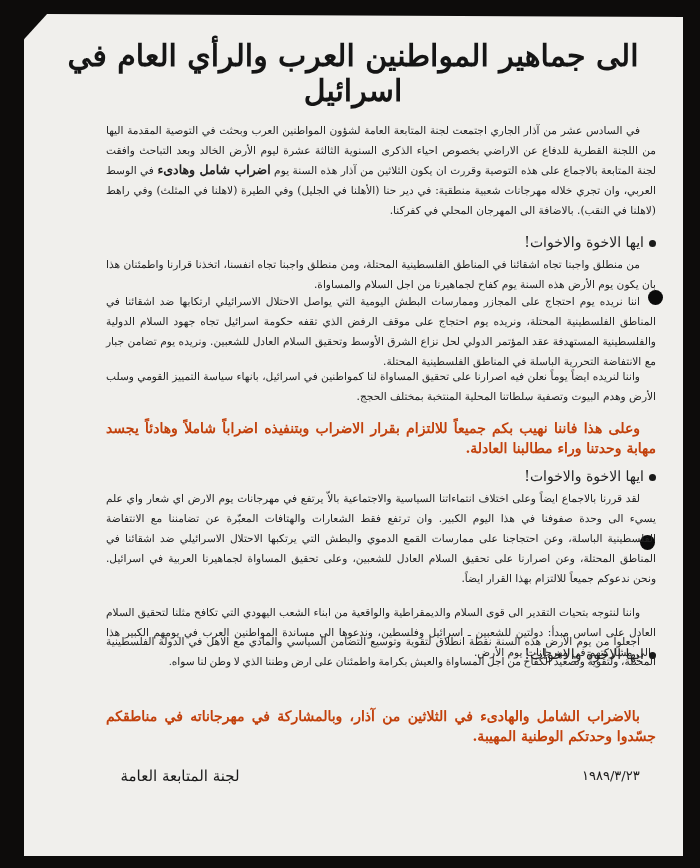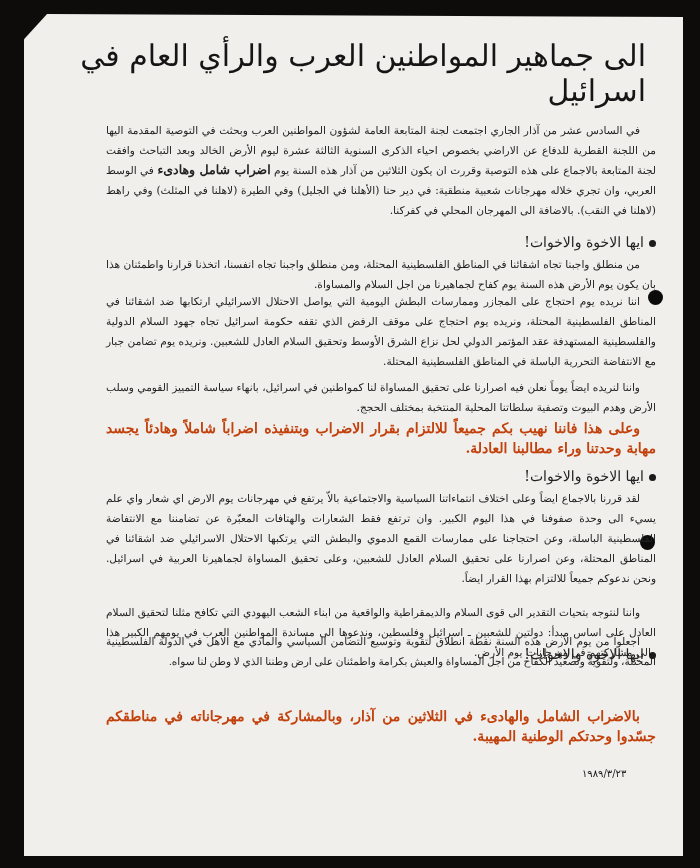--- a/index.html
+++ b/index.html
@@ -10,61 +10,62 @@
   .paper {
     position:absolute; left:24px; top:14px; width:659px; height:842px;
     background:#f0efec;
     clip-path: polygon(3.5% 0%, 100% 3px, 100% 100%, 0% 100%, 0% 3%);
     box-shadow: 0 0 2px rgba(0,0,0,0.4);
   }
   .hole {
     position:absolute; width:15px; height:15px; border-radius:50%; background:#0b0b0b;
   }
   .title {
-    position:absolute; top:38px; left:60px; width:586px; direction:rtl;
-    font-size:30px; font-weight:normal; color:#151515; letter-spacing:0.5px;
+    position:absolute; top:38px; left:60px; width:586px; text-align:center; direction:rtl;
+    font-size:30px; font-weight:bold; color:#151515; letter-spacing:0.5px;
   }
   .p { position:absolute; right:44px; width:550px; direction:rtl; font-size:10.6px; line-height:20px; color:#222; text-align:justify; }
   .p.indent { text-indent:16px; }
   .heading { position:absolute; right:44px; width:550px; direction:rtl; font-size:14px; line-height:21px; color:#222; }
   .bullet { display:inline-block; width:7px; height:7px; border-radius:50%; background:#1a1a1a; margin-left:5px; vertical-align:middle; }
   .bold { position:absolute; right:44px; width:550px; direction:rtl; font-size:14px; font-weight:bold; line-height:20px; color:#c2410c; text-align:justify; }
   .sig { position:absolute; direction:rtl; text-align:center; font-size:15px; line-height:24px; color:#1a1a1a; }
-  .date { position:absolute; direction:ltr; font-size:10px; color:#1a1a1a; font-family:"DejaVu Sans", sans-serif; }
+  .date { position:absolute; direction:ltr; font-size:13px; color:#1a1a1a; font-family:"DejaVu Sans", sans-serif; }
   .strong-inline { font-weight:bold; font-size:12.5px; }
 </style>
 </head>
 <body>
 
 <div class="paper"></div>
 <div class="hole" style="left:648px; top:290px;"></div>
 <div class="hole" style="left:640px; top:535px;"></div>
 
 <div class="title">الى جماهير المواطنين العرب والرأي العام في اسرائيل</div>
 
 <div class="p indent" style="top:120px;">
   <span>في السادس عشر من آذار الجاري اجتمعت لجنة المتابعة العامة لشؤون المواطنين العرب وبحثت في التوصية المقدمة اليها من اللجنة القطرية للدفاع عن الاراضي بخصوص احياء الذكرى السنوية الثالثة عشرة ليوم الأرض الخالد وبعد التباحث وافقت لجنة المتابعة بالاجماع على هذه التوصية وقررت ان يكون الثلاثين من آذار هذه السنة يوم </span><span class="strong-inline">اضراب شامل وهادىء</span><span> في الوسط العربي، وان تجري خلاله مهرجانات شعبية منطقية: في دير حنا (الأهلنا في الجليل) وفي الطيرة (لاهلنا في المثلث) وفي راهط (لاهلنا في النقب). بالاضافة الى المهرجان المحلي في كفركنا.</span>
 </div>
 
 <div class="heading" style="top:232px;">
   <span class="bullet"></span><span>ايها الاخوة والاخوات!</span>
 </div>
 <div class="p indent" style="top:254px;">من منطلق واجبنا تجاه اشقائنا في المناطق الفلسطينية المحتلة، ومن منطلق واجبنا تجاه انفسنا، اتخذنا قرارنا واطمئنان هذا بان يكون يوم الأرض هذه السنة يوم كفاح لجماهيرنا من اجل السلام والمساواة.</div>
 <div class="p indent" style="top:291px;">اننا نريده يوم احتجاج على المجازر وممارسات البطش اليومية التي يواصل الاحتلال الاسرائيلي ارتكابها ضد اشقائنا في المناطق الفلسطينية المحتلة، ونريده يوم احتجاج على موقف الرفض الذي تقفه حكومة اسرائيل تجاه جهود السلام الدولية والفلسطينية المستهدفة عقد المؤتمر الدولي لحل نزاع الشرق الأوسط وتحقيق السلام العادل للشعبين. ونريده يوم تضامن جبار مع الانتفاضة التحررية الباسلة في المناطق الفلسطينية المحتلة.</div>
-<div class="p indent" style="top:377px;">واننا لنريده ايضاً يوماً نعلن فيه اصرارنا على تحقيق المساواة لنا كمواطنين في اسرائيل، بانهاء سياسة التمييز القومي وسلب الأرض وهدم البيوت وتصفية سلطاتنا المحلية المنتخبة بمختلف الحجج.</div>
+<div class="p indent" style="top:366px;">واننا لنريده ايضاً يوماً نعلن فيه اصرارنا على تحقيق المساواة لنا كمواطنين في اسرائيل، بانهاء سياسة التمييز القومي وسلب الأرض وهدم البيوت وتصفية سلطاتنا المحلية المنتخبة بمختلف الحجج.</div>
 <div class="bold" style="top:418px; text-indent:16px;">وعلى هذا فاننا نهيب بكم جميعاً للالتزام بقرار الاضراب وبتنفيذه اضراباً شاملاً وهادئاً يجسد مهابة وحدتنا وراء مطالبنا العادلة.</div>
 
 <div class="heading" style="top:466px;">
   <span class="bullet"></span><span>ايها الاخوة والاخوات!</span>
 </div>
 <div class="p indent" style="top:488px;">لقد قررنا بالاجماع ايضاً وعلى اختلاف انتماءاتنا السياسية والاجتماعية بالاّ يرتفع في مهرجانات يوم الارض اي شعار واي علم يسيء الى وحدة صفوفنا في هذا اليوم الكبير. وان ترتفع فقط الشعارات والهتافات المعبّرة عن تضامننا مع الانتفاضة الفلسطينية الباسلة، وعن احتجاجنا على ممارسات القمع الدموي والبطش التي يرتكبها الاحتلال الاسرائيلي ضد اشقائنا في المناطق المحتلة، وعن اصرارنا على تحقيق السلام العادل للشعبين، وعلى تحقيق المساواة لجماهيرنا العربية في اسرائيل. ونحن ندعوكم جميعاً للالتزام بهذا القرار ايضاً.</div>
 <div class="p indent" style="top:602px;">واننا لنتوجه بتحيات التقدير الى قوى السلام والديمقراطية والواقعية من ابناء الشعب اليهودي التي تكافح مثلنا لتحقيق السلام العادل على اساس مبدأ: دولتين للشعبين ـ اسرائيل وفلسطين، وندعوها الى مساندة المواطنين العرب في يومهم الكبير هذا والى مشاركتهم في مهرجانات يوم الأرض.</div>
 
 <div class="heading" style="top:644px;">
   <span class="bullet"></span><span>ايها الاخوة والاخوات!</span>
 </div>
 <div class="p indent" style="top:632px;font-family:Liberation Serif, serif;">اجعلوا من يوم الأرض هذه السنة نقطة انطلاق لتقوية وتوسيع التضامن السياسي والمادي مع الاهل في الدولة الفلسطينية المحتلة، ولتقوية وتصعيد الكفاح من اجل المساواة والعيش بكرامة واطمئنان على ارض وطننا الذي لا وطن لنا سواه.</div>
 <div class="bold" style="top:706px; text-indent:16px;">بالاضراب الشامل والهادىء في الثلاثين من آذار، وبالمشاركة في مهرجاناته في مناطقكم جسّدوا وحدتكم الوطنية المهيبة.</div>
 
 <div class="sig" style="left:70px; top:764px; width:220px;">
+  <div>لجنة المتابعة العامة</div>
 </div>
 
 <div class="date" style="left:582px; top:768px;">١٩٨٩/٣/٢٣</div>
 
 </body></html>

